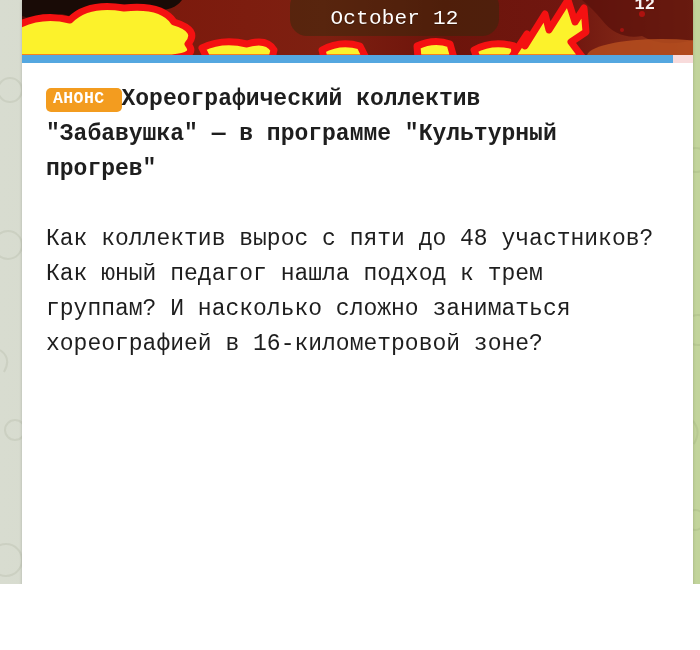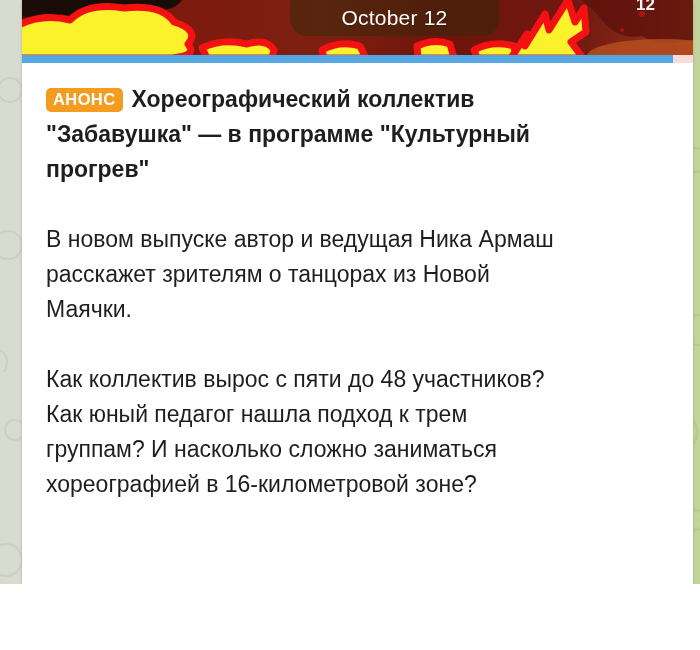--- a/index.html
+++ b/index.html
@@ -1,19 +1,19 @@
 <!DOCTYPE html>
 <html><head>
 <meta charset="utf-8">
 <style>
   html,body{margin:0;padding:0;}
   .screen{
     position:relative;width:700px;height:584px;overflow:hidden;
     background:linear-gradient(90deg,#d8dcd0 0%,#d3dac6 45%,#cbd6ae 75%,#c2d49b 100%);
-    font-family:Liberation Sans, sans-serif;
+    font-family:Liberation Mono, monospace;
   }
   .doodles{position:absolute;inset:0;pointer-events:none;}
   .bubble{
     position:absolute;left:22px;top:0;width:671px;height:650px;
     background:#ffffff;box-shadow:0 1px 3px rgba(0,0,0,.18);
   }
   .media{position:relative;height:55px;overflow:hidden;cursor:pointer;}
   .media svg.art{display:block;width:671px;height:55px;}
   .corner-label{
     position:absolute;top:-5px;right:38px;color:#ffffff;opacity:.95;
@@ -29,22 +29,22 @@
   }
   .progress{height:8px;width:100%;display:block;background:#f8dbdb;}
   .progress-fill{height:100%;background:#54a7e0;width:97%;}
   .text{
     padding:19px 26px 30px 24px;color:#1e1e1e;
     font-size:23px;line-height:35px;
   }
   .post-title{font-weight:bold;white-space:pre-line;}
   .badge{
     display:inline-block;font-size:16.5px;font-weight:bold;color:#ffffff;
-    background:#f39c1f;border-radius:5px;padding:1px 7px 3px 7px;
-    margin-right:9px;vertical-align:2px;letter-spacing:.4px;line-height:20px;
+    background:#f39c1f;border-radius:5px;padding:1px 17px 3px 7px;
+    vertical-align:2px;letter-spacing:.4px;line-height:20px;
     white-space:nowrap;
   }
   p.para{margin:35px 0 0 0;white-space:pre-line;}
   a.link{text-decoration:none;color:#55a7dc;cursor:pointer;}
 </style>
 </head>
 <body>
 
 <div class="screen">
 
@@ -100,23 +100,20 @@
     </div>
 
     <div class="progress" style="background: rgb(248, 219, 219);">
         <div class="progress-fill" style="width: 97%; background: rgb(84, 167, 224);"></div>
       </div>
 
     <div class="text">
       <div class="post-title"><span class="badge" style="background: rgb(243, 156, 31);">АНОНС</span><span class="title-text">Хореографический коллектив
 "Забавушка" — в программе "Культурный
 прогрев"</span></div>
-      <p class="para">В новом выпуске автор и ведущая Ника Армаш
-расскажет зрителям о танцорах из Новой
-Маячки.</p>
       <p class="para">Как коллектив вырос с пяти до 48 участников?
 Как юный педагог нашла подход к трем
 группам? И насколько сложно заниматься
 хореографией в 16-километровой зоне?</p>
     </div>
 
   </div>
 </div>
 
 </body></html>

